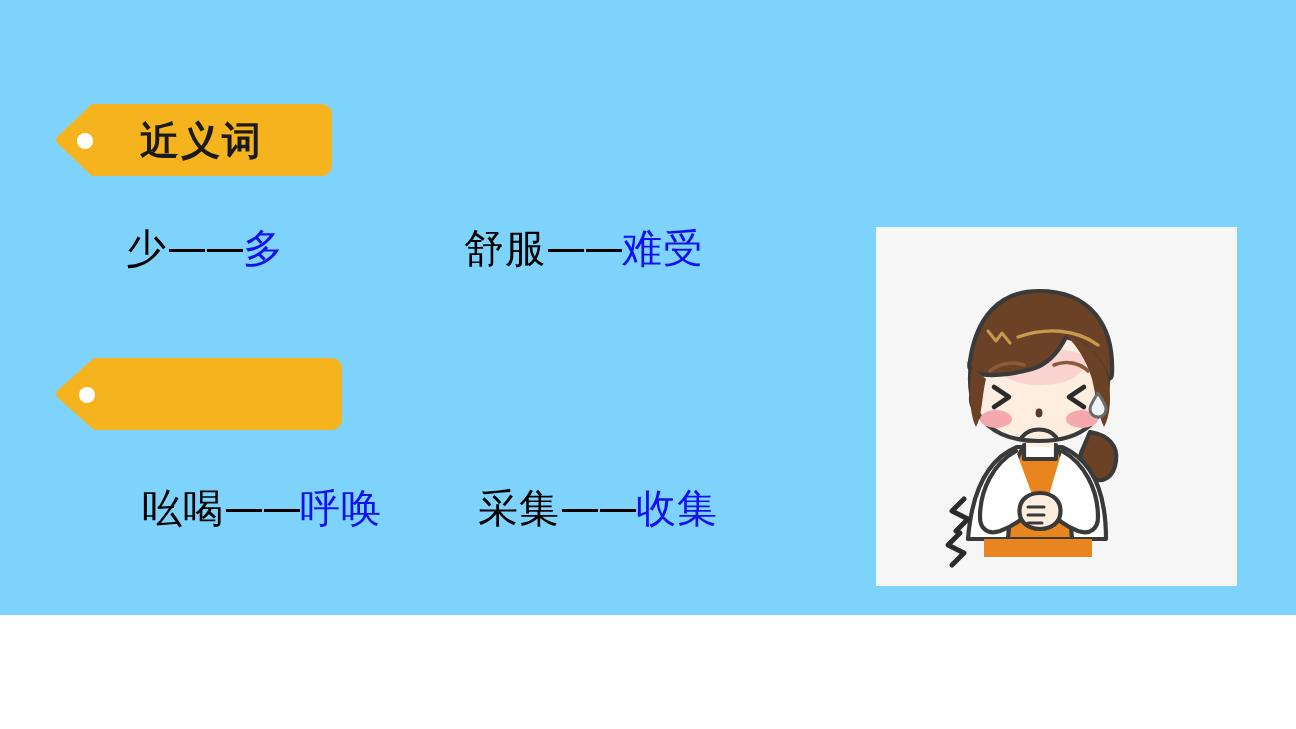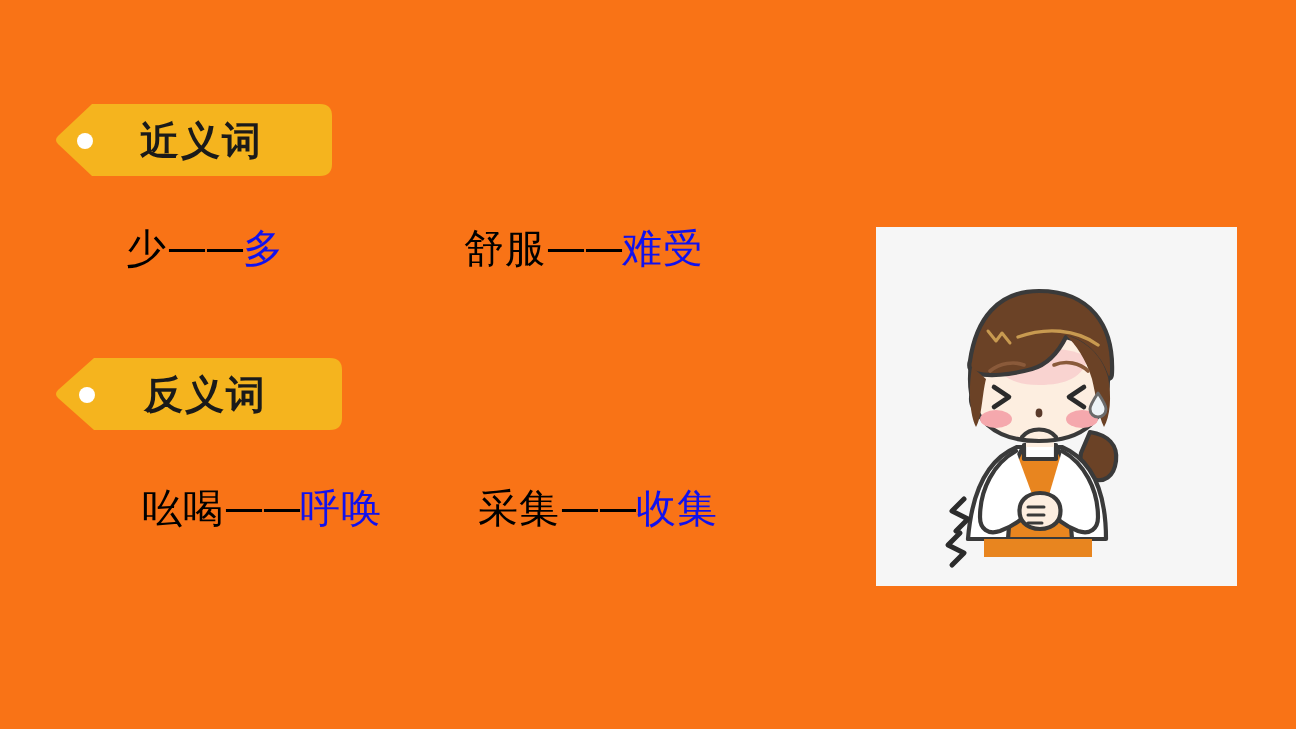--- a/index.html
+++ b/index.html
@@ -11,22 +11,22 @@
     height: 729px;
     background: #ffffff;
     font-family: "Liberation Sans", "DejaVu Sans", sans-serif;
     overflow: hidden;
     position: relative;
   }
 
   .slide {
     position: relative;
     width: 1296px;
-    height: 729px;
-    background: #f97316;
+    height: 615px;
+    background: #7dd3fc;
   }
 
   
   .tag {
     position: absolute;
     height: 72px;
     display: flex;
     align-items: center;
   }
   .tag-svg {
@@ -127,21 +127,20 @@
       <span class="dash">——</span>
       <span class="word-right">难受</span>
     </span>
   </div>
 
   <div class="tag" id="tag-antonym">
     <svg class="tag-svg" width="286" height="72" viewBox="0 0 286 72">
       <path d="M 38 0 L 274 0 Q 286 0 286 12 L 286 60 Q 286 72 274 72 L 38 72 L 2 40 Q -2 36 2 32 Z" fill="#f5b41e"></path>
       <circle cx="31" cy="37" r="8" fill="#ffffff"></circle>
     </svg>
-    <span class="tag-label">反义词</span>
   </div>
 
   <div class="pair-row" id="row-antonyms">
     <span class="pair">
       <span class="word-left">吆喝</span>
       <span class="dash">——</span>
       <span class="word-right">呼唤</span>
     </span>
     <span class="pair-gap-2"></span>
     <span class="pair">

